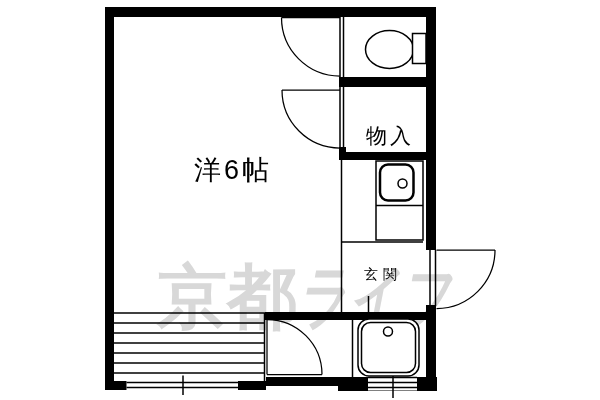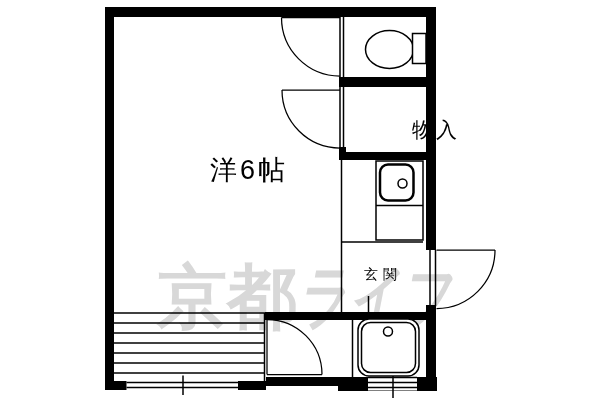--- a/index.html
+++ b/index.html
@@ -4,22 +4,22 @@
 <style>
   html,body{margin:0;padding:0;background:#ffffff;}
   #stage{
     position:relative;width:600px;height:400px;background:#ffffff;overflow:hidden;
     font-family:"Liberation Sans","DejaVu Sans",sans-serif;
   }
   .room-label{
     position:absolute;color:#000;white-space:nowrap;line-height:1;
     font-family:"Liberation Sans","DejaVu Sans",sans-serif;
   }
-  #label-main{left:210px;top:157px;font-size:27px;letter-spacing:3px;}
-  #label-storage{left:366px;top:119px;font-size:21px;letter-spacing:3px;margin-left:46px;}
+  #label-main{left:194px;top:157px;font-size:27px;letter-spacing:3px;}
+  #label-storage{left:366px;top:125px;font-size:21px;letter-spacing:3px;}
   #label-entrance{left:364px;top:267px;font-size:14px;letter-spacing:5px;}
   #watermark{
     position:absolute;left:157px;top:262px;font-size:70px;line-height:1;
     font-weight:bold;color:#d8d8d8;white-space:nowrap;z-index:1;
   }
   #watermark .wm-kana{
     display:inline-block;transform:scaleX(0.72) skewX(-15deg);
     transform-origin:0 80%;
   }
   #plan-svg{position:absolute;left:0;top:0;z-index:2;}

